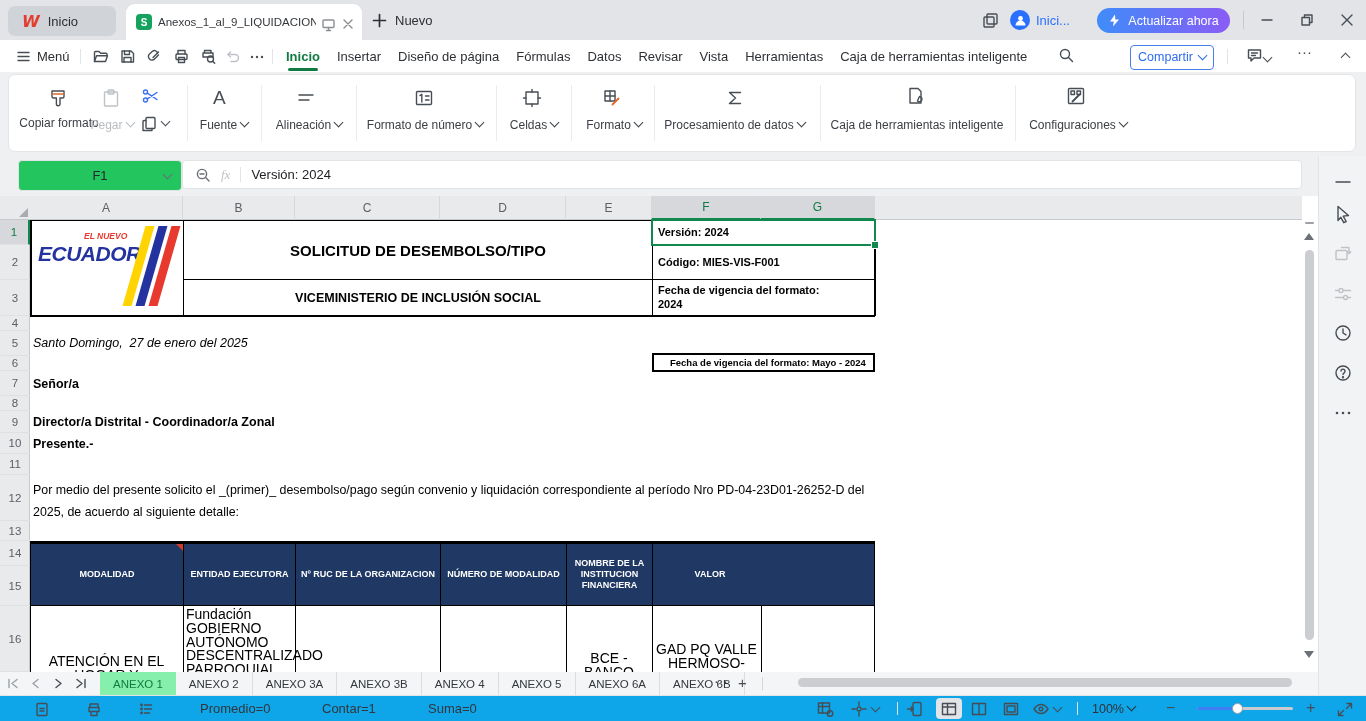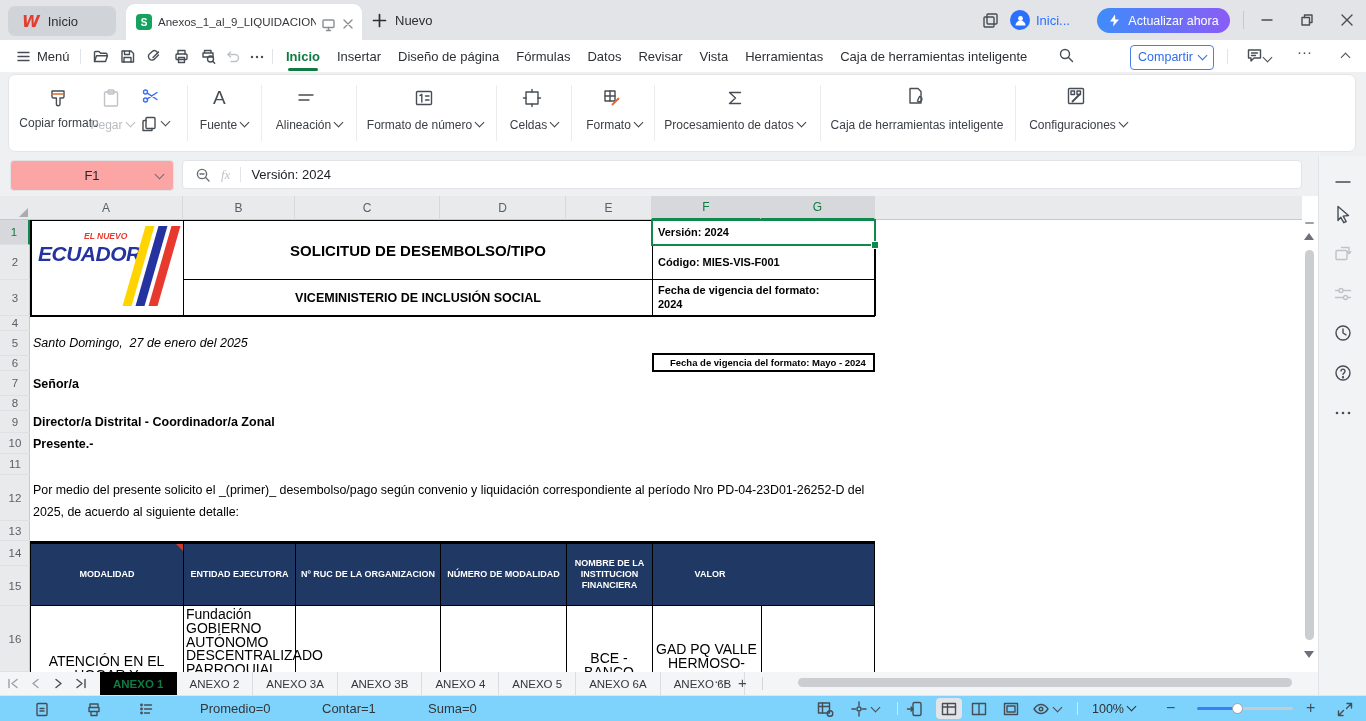--- a/index.html
+++ b/index.html
@@ -35,21 +35,21 @@
   #share-btn{left:1130px;top:45px;width:82px;height:23px;border:1px solid #4a7df0;border-radius:4px;color:#2f6bf0;font-size:12.5px;display:flex;align-items:center;justify-content:center;gap:2px;background:#fff;}
   
   #ribbonzone{left:0;top:72px;width:1366px;height:84px;background:#eef0f2;}
   #ribbon{left:8px;top:2px;width:1348px;height:78px;background:#fff;border:1px solid #e4e5e7;border-radius:7px;box-sizing:border-box;}
   .rgroup-label{position:absolute;font-size:12px;color:#3c4046;white-space:nowrap;text-align:center;}
   .rgroup-label.gray{color:#b9bcc0;}
   .rdiv{position:absolute;top:10px;width:1px;height:56px;background:#ececee;}
   .ricon{position:absolute;width:22px;height:22px;}
   
   #formulazone{left:0;top:156px;width:1366px;height:40px;background:#eef0f2;}
-  #namebox{left:10px;top:4px;width:162px;height:29px;background:#fca5a5;border:1px solid #e2e3e6;border-radius:4px;display:flex;align-items:center;justify-content:center;font-size:13px;color:#25282c;}
+  #namebox{left:18px;top:4px;width:162px;height:29px;background:#22c55e;border:1px solid #e2e3e6;border-radius:4px;display:flex;align-items:center;justify-content:center;font-size:13px;color:#25282c;}
   #namebox .chev{position:absolute;right:10px;color:#6a6e74;}
   #formulabox{left:182px;top:4px;width:1120px;height:29px;background:#fff;border:1px solid #e2e3e6;border-radius:4px;display:flex;align-items:center;box-sizing:border-box;padding-left:12px;gap:10px;}
   #fx{font-style:italic;color:#c0c3c7;font-size:13px;font-family:"Liberation Serif",serif;}
   #fbar-div{width:1px;height:15px;background:#e3e4e7;}
   #formula-content{font-size:13px;color:#202226;}
   
   #grid{left:0;top:196px;width:1302px;height:476px;background:#fff;overflow:hidden;}
   #colhdr-strip{left:0;top:0;width:1302px;height:24px;background:#e9eaec;border-bottom:1px solid #c8c9cc;box-sizing:border-box;}
   #rowhdr-strip{left:0;top:24px;width:30px;height:452px;background:#e9eaec;border-right:1px solid #c8c9cc;box-sizing:border-box;}
   .colhdr{position:absolute;top:0;height:24px;display:flex;align-items:center;justify-content:center;font-size:12px;color:#5c6066;border-right:1px solid #d7d8da;box-sizing:border-box;}
@@ -79,25 +79,25 @@
   #vthumb{left:3px;top:54px;width:9px;height:390px;background:#cbcdd1;border-radius:5px;}
   .tri-up{width:0;height:0;border-left:5px solid transparent;border-right:5px solid transparent;border-bottom:7px solid #6d7177;}
   .tri-dn{width:0;height:0;border-left:5px solid transparent;border-right:5px solid transparent;border-top:7px solid #6d7177;}
   #sidebar{left:1318px;top:156px;width:48px;height:539px;background:#f2f3f5;border-left:1px solid #e2e3e6;box-sizing:border-box;}
   .sbicon{position:absolute;left:14px;width:20px;height:20px;}
   
   #tabbar{left:0;top:672px;width:1318px;height:23px;background:#f4f5f6;display:block;}
   #tabnav{left:6px;top:0;height:23px;display:flex;align-items:center;gap:10px;}
   #sheettabs{left:100px;top:0;height:23px;display:flex;align-items:stretch;}
   .sheettab{display:flex;align-items:center;padding:0 13px;font-size:11.5px;color:#33373c;border-right:1px solid #dcdde0;white-space:nowrap;}
-  .sheettab.active{background:#000000;color:#0f7b43;font-weight:700;border-right:none;}
+  .sheettab.active{background:#86efac;color:#0f7b43;font-weight:400;border-right:none;}
   #hscroll{left:776px;top:5px;width:520px;height:12px;}
   #hthumb{left:22px;top:1px;width:494px;height:9px;background:#cbcdd1;border-radius:5px;}
   
-  #statusbar{left:0;top:695px;width:1366px;height:26px;background:#7dd3fc;border-top:1px solid #e3e4e6;box-sizing:border-box;font-size:13px;color:#33363a;}
+  #statusbar{left:0;top:695px;width:1366px;height:26px;background:#0ea5e9;border-top:1px solid #e3e4e6;box-sizing:border-box;font-size:13px;color:#33363a;}
   .sdiv{top:6px;width:1px;height:13px;background:#e0e1e4;}
   .zlbl{font-size:12.5px;color:#2f3237;}
 </style>
 </head>
 <body>
 
 <div class="abs" id="titlebar">
   <div class="abs" id="wps-tab">
     <span id="wlogo">W</span>
     <span>Inicio</span>

